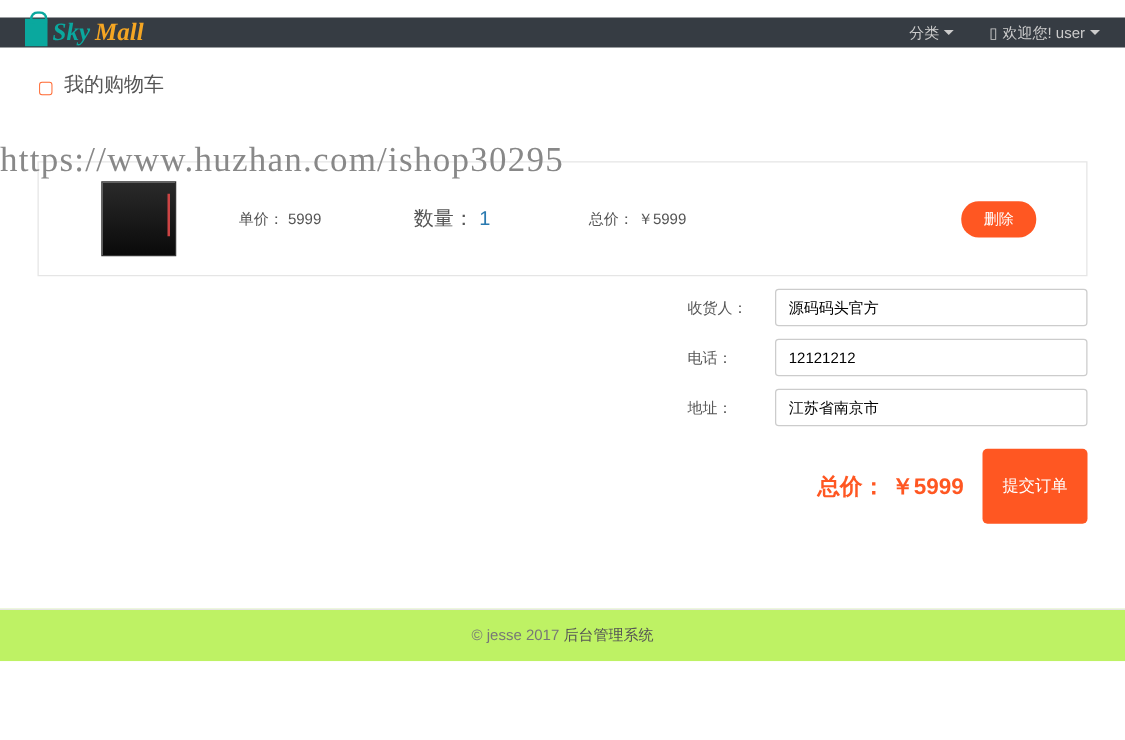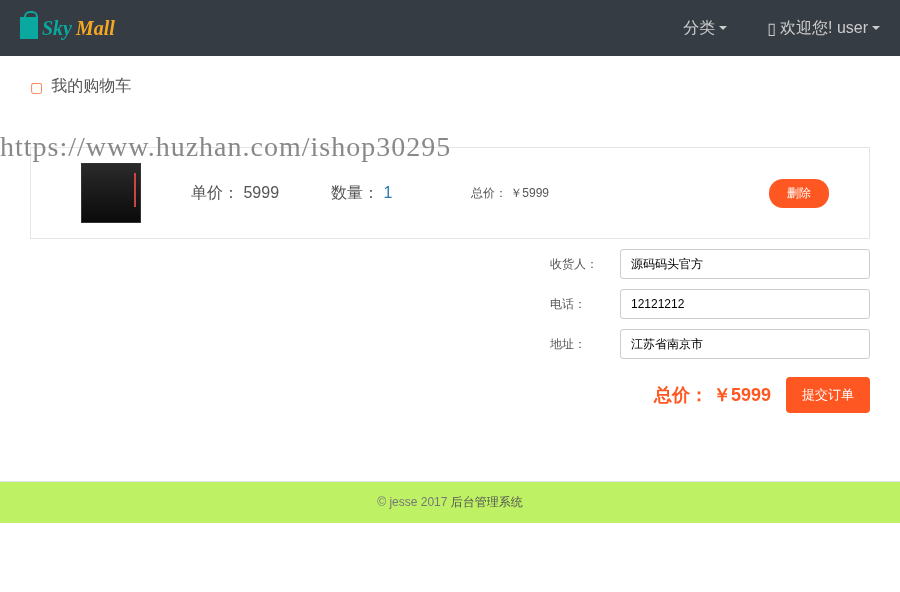--- a/index.html
+++ b/index.html
@@ -1,54 +1,54 @@
 <!DOCTYPE html>
 <html><head>
   <meta charset="utf-8">
   <style>
     * { margin: 0; padding: 0; box-sizing: border-box; }
     body { font-family: "Microsoft YaHei", Arial, sans-serif; font-size: 13px; background: #fff; color: #333; }
     
-    .navbar { background: #363c43; height: 56px; display: flex; align-items: center; padding: 0 20px; justify-content: space-between; }
+    .navbar { background: #363c43; height: 24px; display: flex; align-items: center; padding: 0 20px; justify-content: space-between; margin-top: 14px; }
     .logo { display: flex; align-items: center; gap: 4px; }
     .logo-bag { width: 18px; height: 22px; background: #0aa89e; position: relative; }
     .logo-bag::before { content: ''; position: absolute; top: -6px; left: 4px; width: 10px; height: 8px; border: 2px solid #0aa89e; border-bottom: none; border-radius: 6px 6px 0 0; }
     .logo-text1 { color: #0aa89e; font-family: cursive; font-size: 20px; font-style: italic; font-weight: bold; }
     .logo-text2 { color: #f5a623; font-family: cursive; font-size: 20px; font-style: italic; font-weight: bold; }
-    .nav-right { display: flex; align-items: center; gap: 40px; color: #ccc; font-size: 16px; }
+    .nav-right { display: flex; align-items: center; gap: 28px; color: #ccc; font-size: 12px; }
     .nav-item { cursor: pointer; display: flex; align-items: center; gap: 4px; }
     .caret { width: 0; height: 0; border-left: 4px solid transparent; border-right: 4px solid transparent; border-top: 4px solid #ccc; display: inline-block; }
     
     .container { padding: 20px 30px; position: relative; }
     .page-title { display: flex; align-items: center; gap: 8px; font-size: 16px; color: #555; margin-bottom: 20px; }
     .title-icon { color: #ff6b35; font-size: 14px; }
     
     .watermark { position: absolute; top: 75px; left: 0; font-size: 28px; color: #888; font-family: Georgia, serif; z-index: 10; pointer-events: none; letter-spacing: 1px; }
     
     .cart-table { width: 100%; border: 1px solid #e5e5e5; background: #fff; margin-top: 50px; }
     .cart-row { display: flex; align-items: center; padding: 15px 20px; min-height: 90px; }
     .col-img { width: 140px; }
     .product-img { width: 60px; height: 60px; background: linear-gradient(to bottom, #2a2a2a 0%, #1a1a1a 50%, #0a0a0a 100%); border: 1px solid #333; position: relative; margin-left: 30px; }
     .product-img::after { content: ''; position: absolute; right: 4px; top: 15%; width: 2px; height: 60%; background: #c44; }
     .col-name { width: 180px; font-size: 12px; color: #555; line-height: 1.6; padding-right: 10px; }
-    .col-price { width: 140px; font-size: 16px; color: #555; }
+    .col-price { width: 140px; font-size: 12px; color: #555; }
     .col-qty { width: 140px; font-size: 16px; color: #555; }
     .qty-val { color: #2a7ab0; }
     .col-total { width: 160px; font-size: 12px; color: #555; }
     .col-action { flex: 1; text-align: right; padding-right: 20px; }
     .btn-del { background: #ff5722; color: #fff; border: none; border-radius: 14px; padding: 6px 18px; font-size: 12px; cursor: pointer; }
     
     .form-area { margin-top: 10px; }
     .form-row { display: flex; align-items: center; justify-content: flex-end; margin-bottom: 10px; gap: 10px; }
     .form-label { font-size: 12px; color: #555; width: 60px; text-align: left; }
     .form-input { width: 250px; padding: 7px 10px; border: 1px solid #ccc; border-radius: 3px; font-size: 12px; font-family: Liberation Sans, sans-serif; }
     
     .submit-row { display: flex; align-items: center; justify-content: flex-end; margin-top: 18px; gap: 15px; }
     .total-text { color: #ff5722; font-size: 18px; font-weight: bold; }
-    .btn-submit { background: #ff5722; color: #fff; border: none; border-radius: 4px; padding: 9px 16px; font-size: 13px; cursor: pointer; }
+    .btn-submit { background: #ff5722; color: #fff; border: none; border-radius: 4px; padding: 21px 16px; font-size: 13px; cursor: pointer; }
     
     .footer { background: #bef264; border-top: 1px solid #e5e5e5; text-align: center; padding: 12px 0; color: #777; font-size: 12px; margin-top: 48px; }
     .footer-link { color: #555; }
   </style>
 </head>
 <body>
 
 <div class="navbar">
   <div class="logo">
     <div class="logo-bag"></div>

